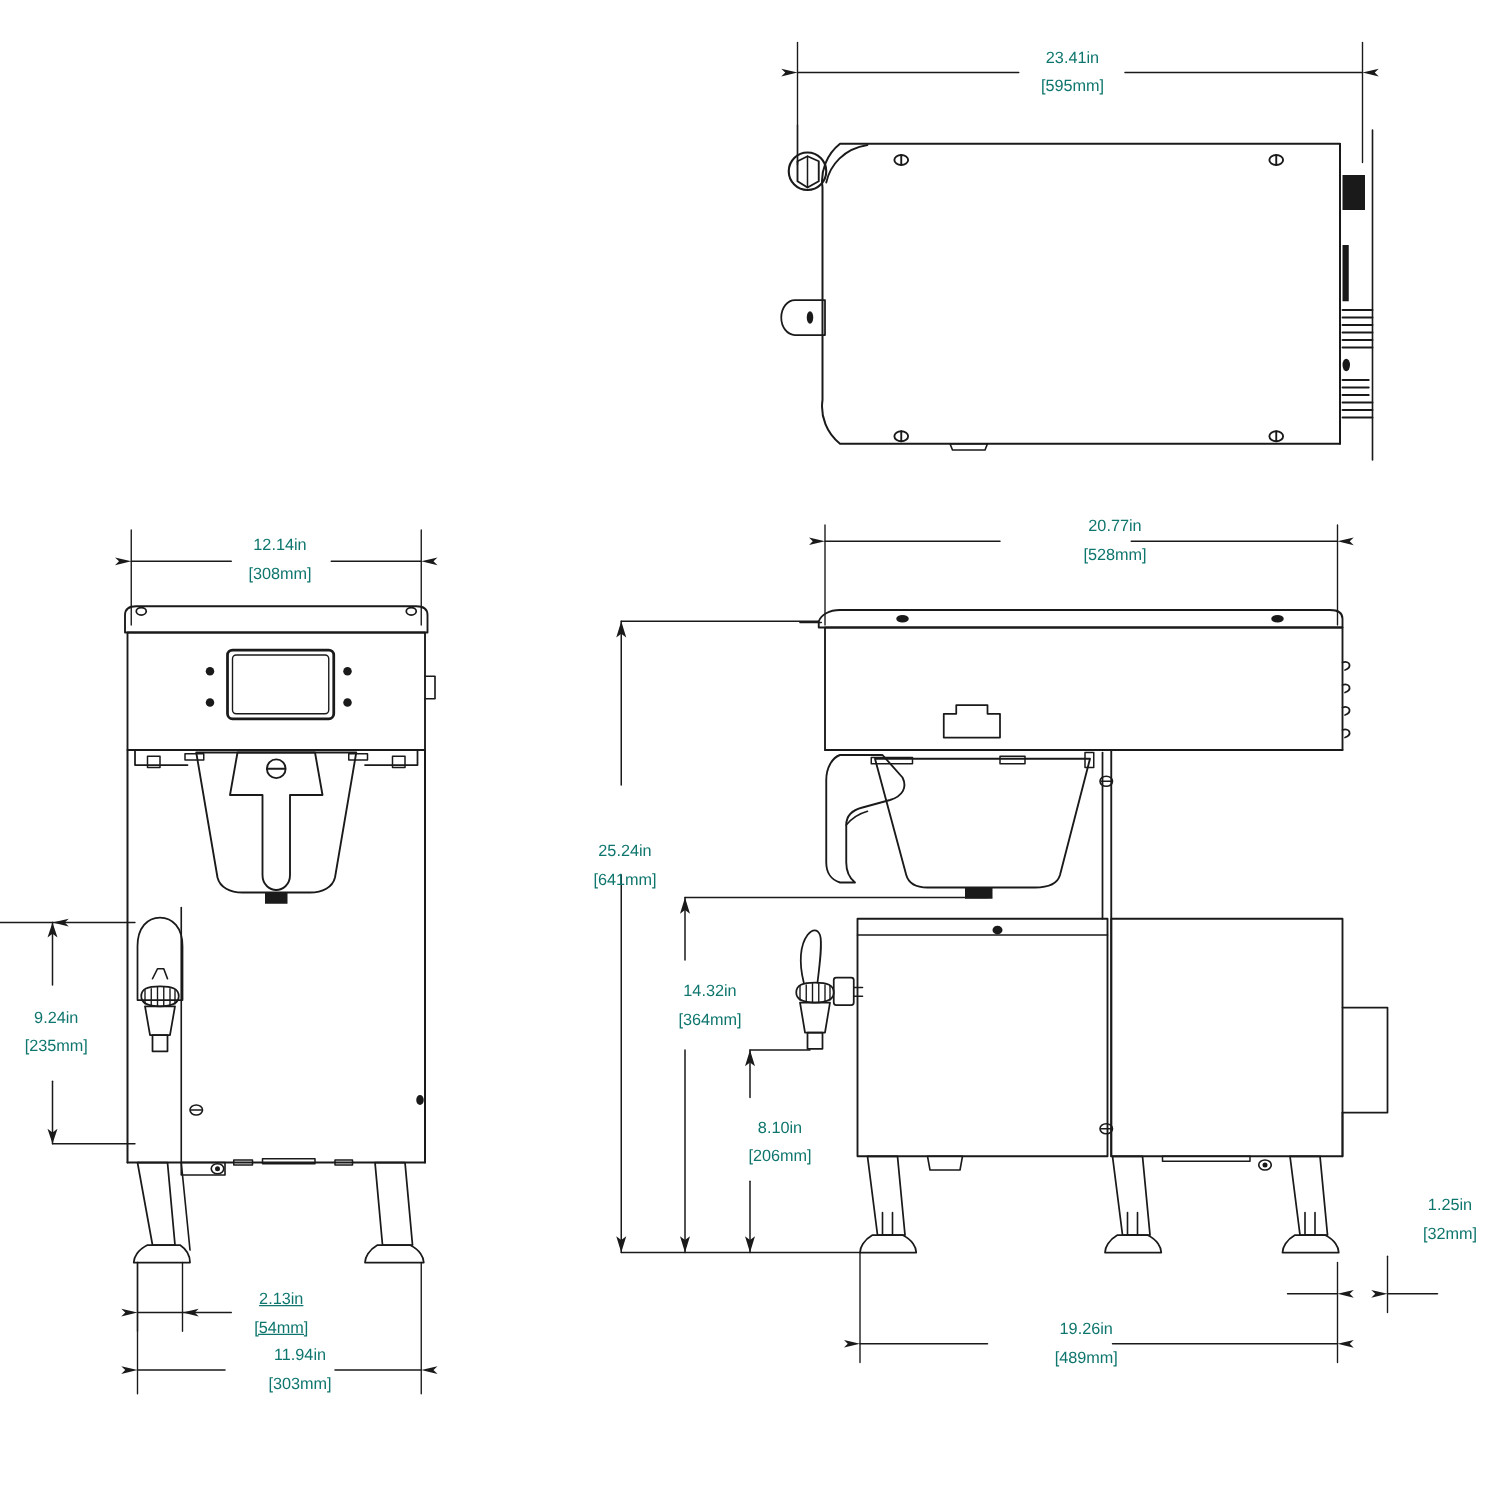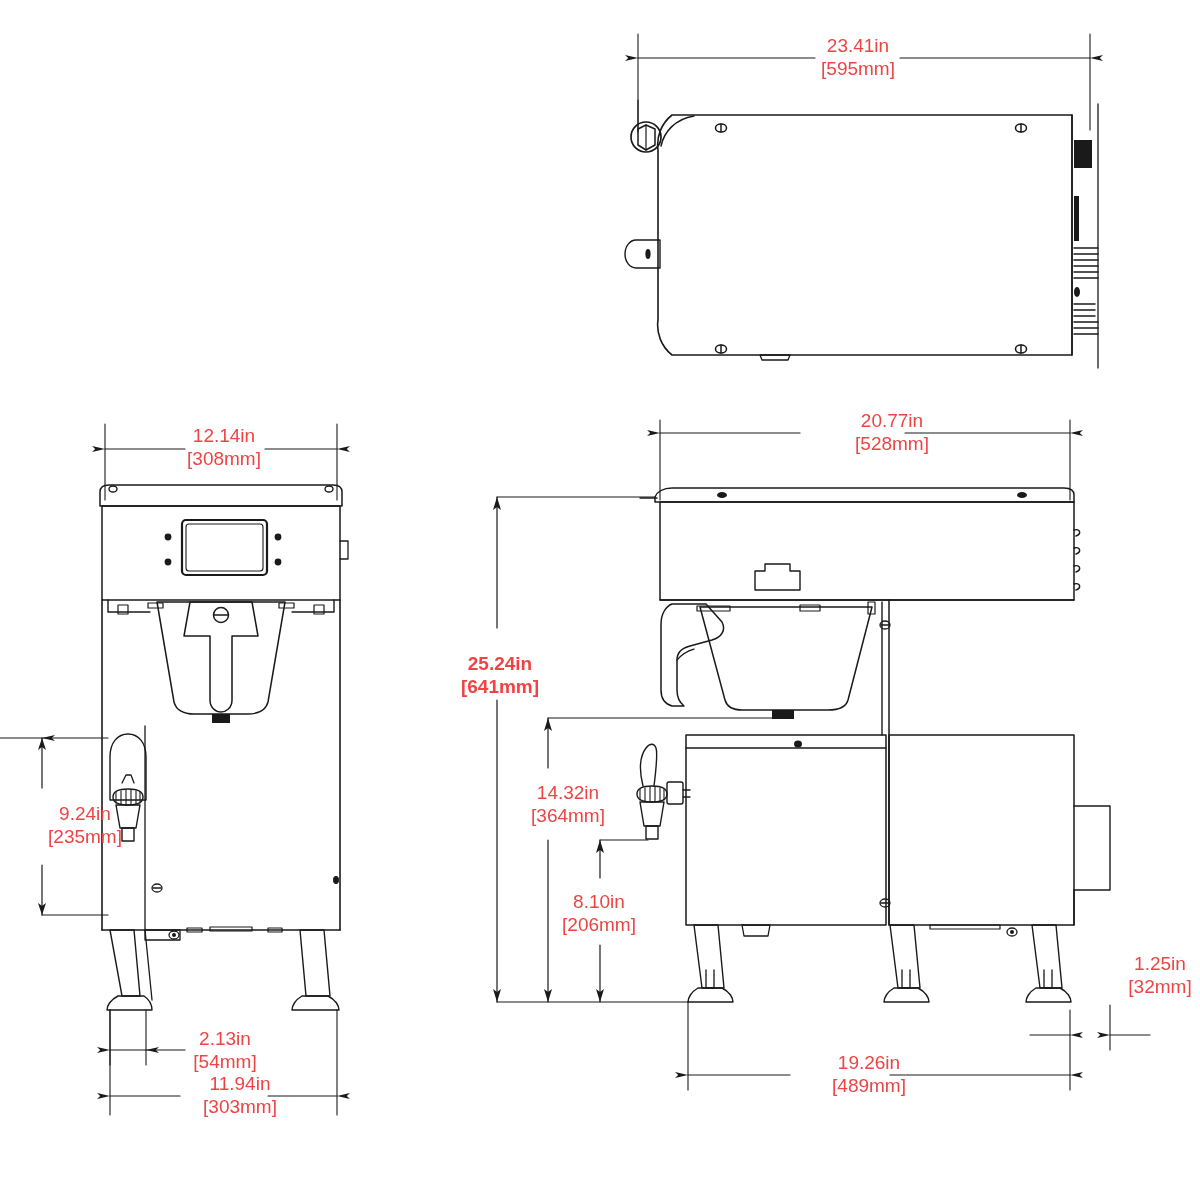--- a/index.html
+++ b/index.html
@@ -20,23 +20,23 @@
     overflow: hidden;
   }
   #sheet svg {
     position: absolute;
     left: 0;
     top: 0;
   }
   .dimtext {
     position: absolute;
     font-family: "Liberation Sans", sans-serif;
-    font-size: 19px;
+    font-size: 13px;
     line-height: 23px;
-    color: #ef4444;
+    color: #0f766e;
     white-space: nowrap;
     letter-spacing: 0px;
     text-align: center;
     user-select: none;
   }
   .dimtext .ln2 { display: block; }
   .dt-center { transform: translateX(-50%); }
 </style>
 </head>
 <body>
@@ -368,51 +368,51 @@
   <div class="dimtext dt-center" style="left:858px; top:34px;">
     <span>23.41in</span>
     <span class="ln2">[595mm]</span>
   </div>
 
   <div class="dimtext dt-center" style="left:224px; top:424px;text-align:center;">
     <span>12.14in</span>
     <span class="ln2">[308mm]</span>
   </div>
 
-  <div class="dimtext dt-center" style="left:45px; top:802px;margin-left:40px;">
+  <div class="dimtext dt-center" style="left:45px; top:802px;">
     <span>9.24in</span>
     <span class="ln2">[235mm]</span>
   </div>
 
-  <div class="dimtext dt-center" style="left:225px; top:1027px;">
+  <div class="dimtext dt-center" style="left:225px; top:1027px;text-decoration:underline;">
     <span>2.13in</span>
     <span class="ln2">[54mm]</span>
   </div>
 
   <div class="dimtext dt-center" style="left:240px; top:1072px;">
     <span>11.94in</span>
     <span class="ln2">[303mm]</span>
   </div>
 
   <div class="dimtext dt-center" style="left:892px; top:409px;">
     <span>20.77in</span>
     <span class="ln2">[528mm]</span>
   </div>
 
-  <div class="dimtext dt-center" style="left:500px; top:652px;font-weight:bold;">
+  <div class="dimtext dt-center" style="left:500px; top:669px;">
     <span>25.24in</span>
     <span class="ln2">[641mm]</span>
   </div>
 
   <div class="dimtext dt-center" style="left:568px; top:781px;">
     <span>14.32in</span>
     <span class="ln2">[364mm]</span>
   </div>
 
-  <div class="dimtext dt-center" style="left:599px; top:890px;">
+  <div class="dimtext dt-center" style="left:624px; top:890px;">
     <span>8.10in</span>
     <span class="ln2">[206mm]</span>
   </div>
 
   <div class="dimtext dt-center" style="left:859px; top:1051px;margin-left:10px;">
     <span>19.26in</span>
     <span class="ln2">[489mm]</span>
   </div>
 
   <div class="dimtext dt-center" style="left:1160px; top:952px;">

